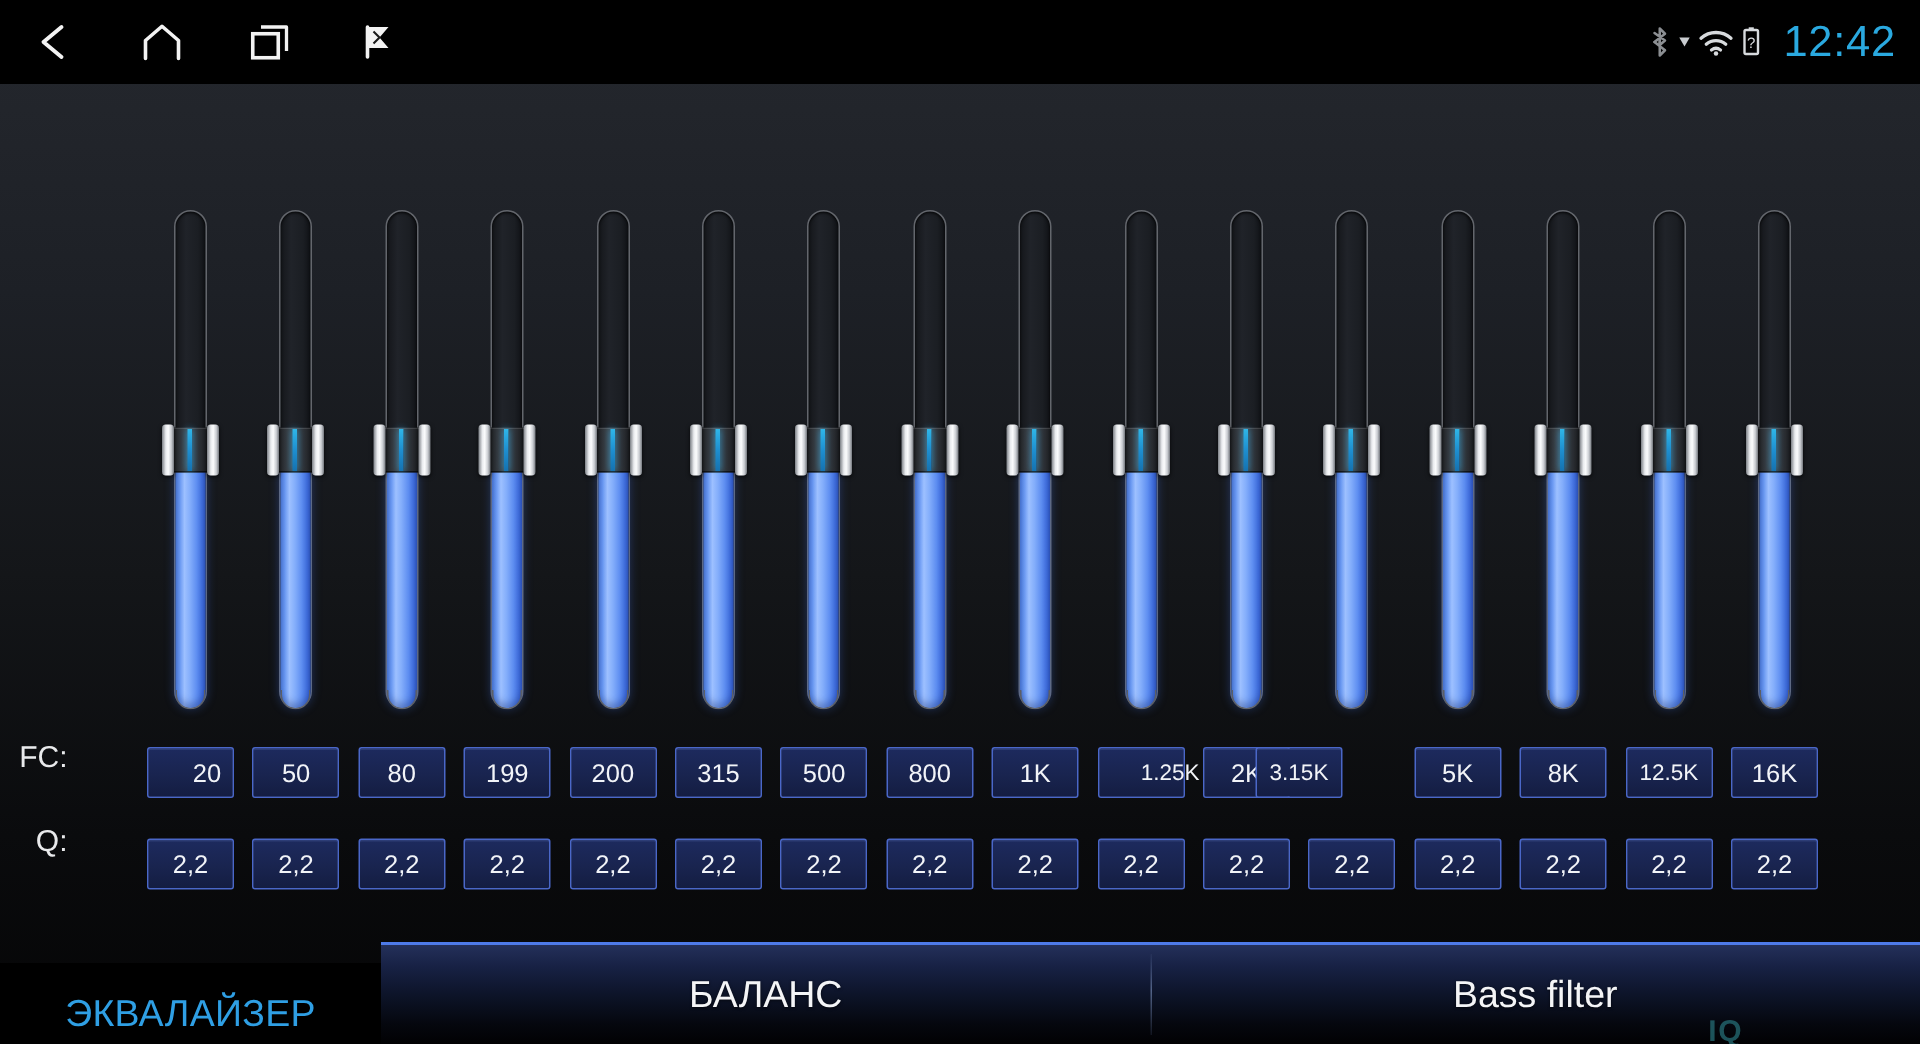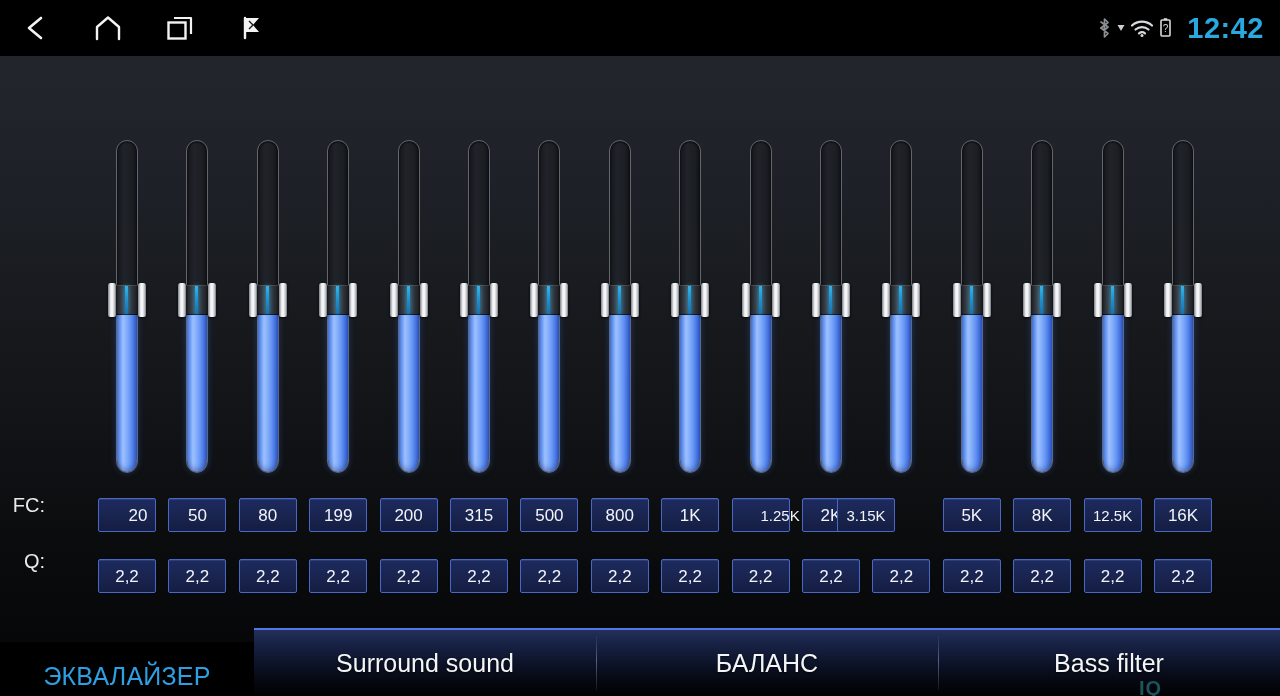--- a/index.html
+++ b/index.html
@@ -46,21 +46,21 @@
     right: 16px; top: 0;
     height: 56px;
     display: flex;
     align-items: center;
     gap: 3px;
   }
   .sys-icon { display: flex; align-items: center; }
   #clock {
     color: #2aa9e0;
     font-size: 29px;
-    font-weight: 700;
+    font-weight: 400;
     letter-spacing: 0.5px;
     margin-left: 11px;
     line-height: 1;
   }
 
   
   #preset-btn {
     position: absolute;
     left: 36px; top: 70px;
     width: 232px; height: 58px;
@@ -527,23 +527,20 @@
       <div class="val-box fc" style="left: 1154px;">16K</div>
       <div class="val-box q" style="left: 1154px;">2,2</div>
     </div>
 
   <div id="tabbar">
     <div id="tab-active">
       <span>ЭКВАЛАЙЗЕР</span>
     </div>
     <div id="tabs-rest">
         <div class="tab-item">
-          <span>Surround sound</span>
-        </div>
-        <div class="tab-item">
           <span>БАЛАНС</span>
         </div>
         <div class="tab-item">
           <span>Bass filter</span>
         </div>
       </div>
   </div>
 
   <div id="watermark">IQ</div>
 

